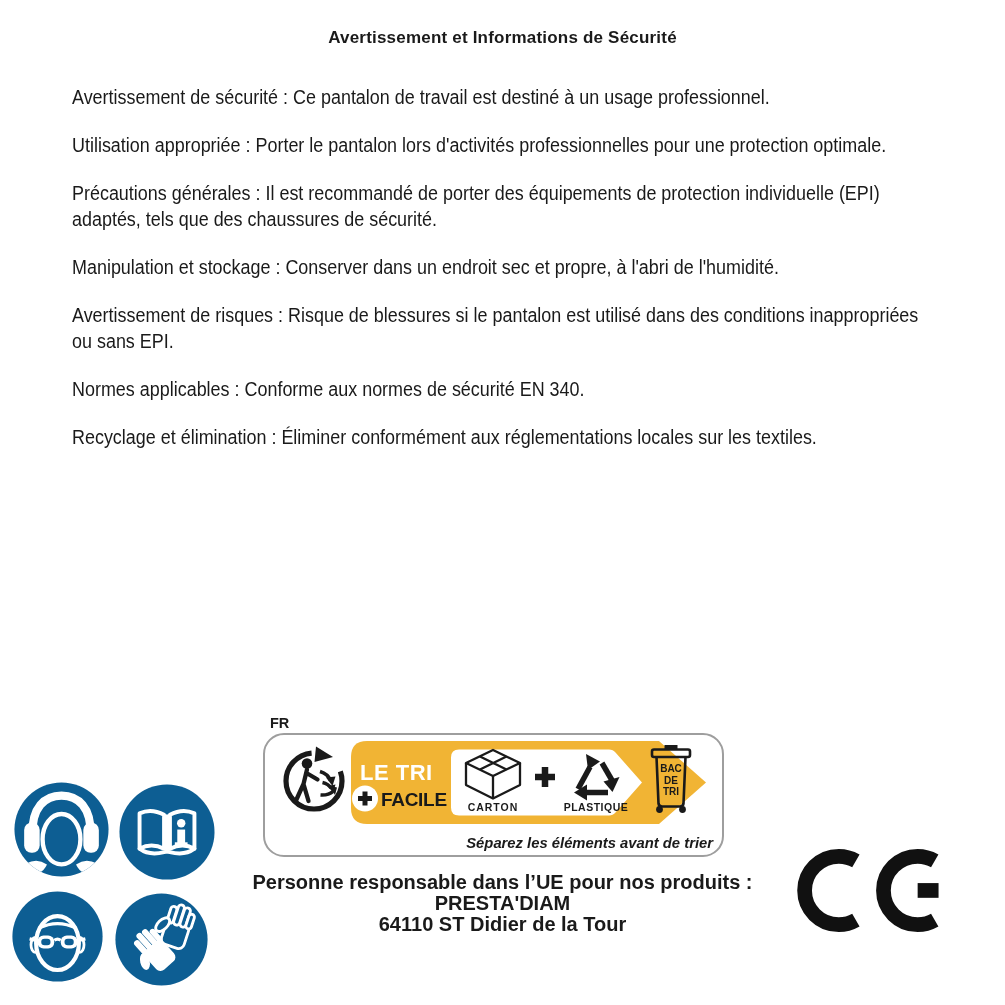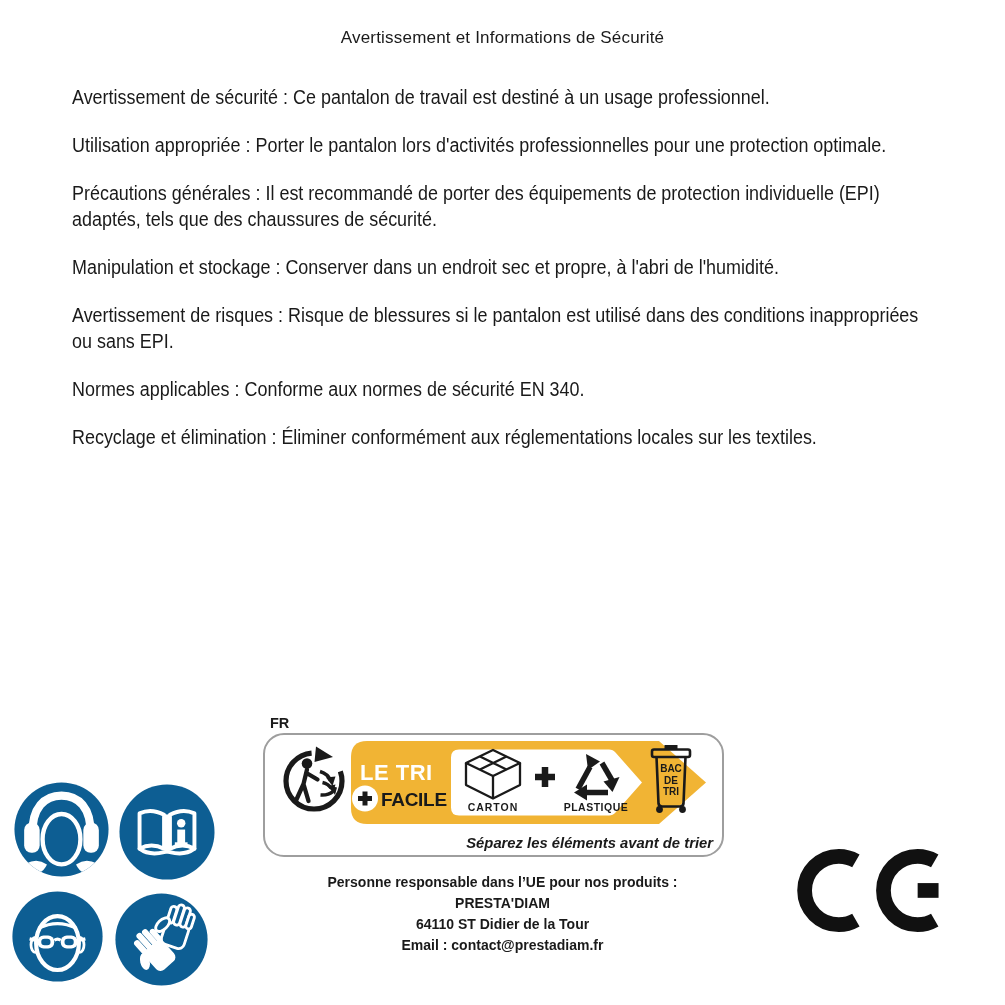--- a/index.html
+++ b/index.html
@@ -2,38 +2,38 @@
 <html><head>
 <meta charset="utf-8">
 <style>
   html,body{margin:0;padding:0;background:#fff;}
   body{
     width:1005px;height:1005px;position:relative;overflow:hidden;
     font-family:"Liberation Sans",sans-serif;color:#1a1a1a;
   }
   .page-title{
     position:absolute;top:28px;left:0;width:100%;text-align:center;
-    font-size:17px;font-weight:normal;letter-spacing:.2px;
+    font-size:17px;font-weight:bold;letter-spacing:.2px;
   }
   .body-text{
     position:absolute;left:72px;top:84px;width:932px;
     transform:scaleX(.92);transform-origin:left top;
     font-size:19.5px;line-height:26px;
   }
   .body-text p{margin:0 0 22px 0;}
   .banner{position:absolute;left:261px;top:710px;}
   svg text{font-family:"Liberation Sans",sans-serif;}
   .safety-icon{position:absolute;}
   #icon-ear{left:13px;top:781px;width:97px;height:97px;}
   #icon-book{left:118px;top:783px;width:98px;height:98px;}
   #icon-goggles{left:11px;top:890px;width:93px;height:93px;}
   #icon-gloves{left:114px;top:892px;width:95px;height:95px;}
   .responsible{
     position:absolute;top:872px;left:0;width:100%;text-align:center;
-    font-weight:bold;font-size:14px;line-height:21px;
+    font-weight:bold;font-size:20px;line-height:21px;
   }
   .ce{position:absolute;left:797px;top:843px;}
 </style>
 </head>
 <body>
 
 <div class="page-title">Avertissement et Informations de Sécurité</div>
 
 <div class="body-text">
   <p>Avertissement de sécurité : Ce pantalon de travail est destiné à un usage professionnel.</p>
@@ -183,20 +183,19 @@
       <rect x="59.5" y="29" width="6" height="17" rx="3"></rect>
       <ellipse cx="35.5" cy="50" rx="5" ry="9" transform="rotate(28 35.5 50)"></ellipse>
     </g>
   </g>
 </svg>
 
 <div class="responsible">
   <div>Personne responsable dans l’UE pour nos produits :</div>
   <div>PRESTA'DIAM</div>
   <div>64110 ST Didier de la Tour</div>
-  <div>Email : contact@prestadiam.fr</div>
 </div>
 
 <svg class="ce" width="152" height="95" viewBox="0 0 160 100">
   <circle cx="44" cy="50" r="36" fill="none" stroke="#111" stroke-width="15.5" pathLength="360" stroke-dasharray="240 120" stroke-dashoffset="-60"></circle>
   <circle cx="127" cy="50" r="36" fill="none" stroke="#111" stroke-width="15.5" pathLength="360" stroke-dasharray="240 120" stroke-dashoffset="-60"></circle>
   <rect x="127" y="42.2" width="22" height="15.5" fill="#111"></rect>
 </svg>
 
 </body></html>

